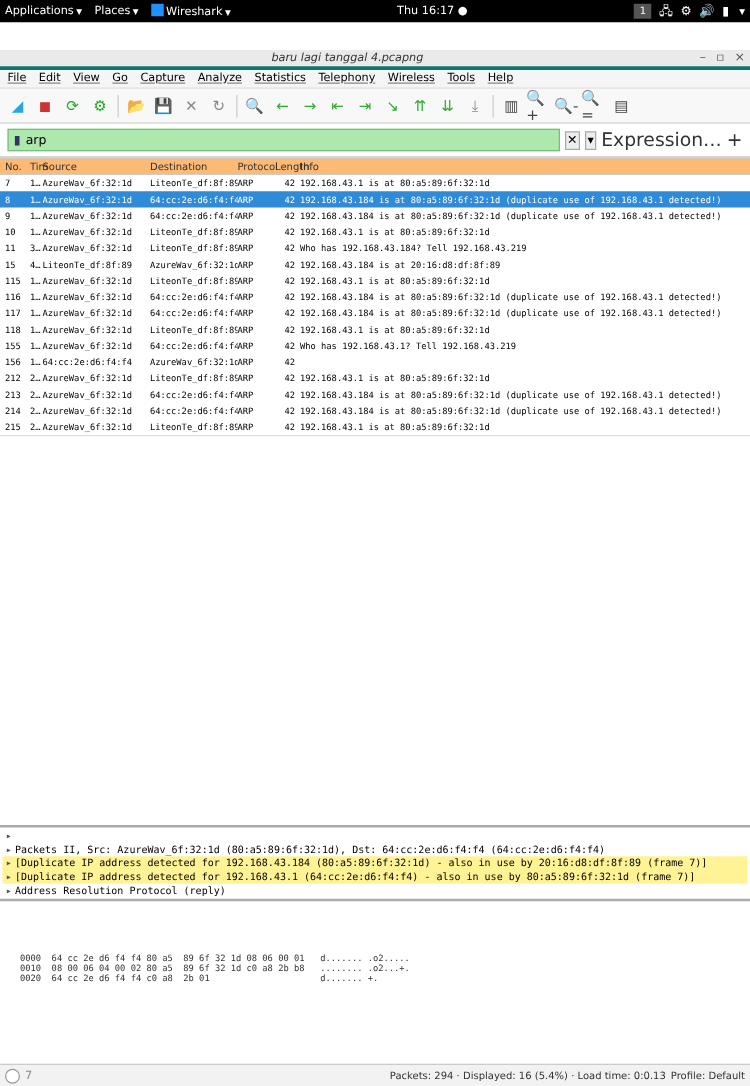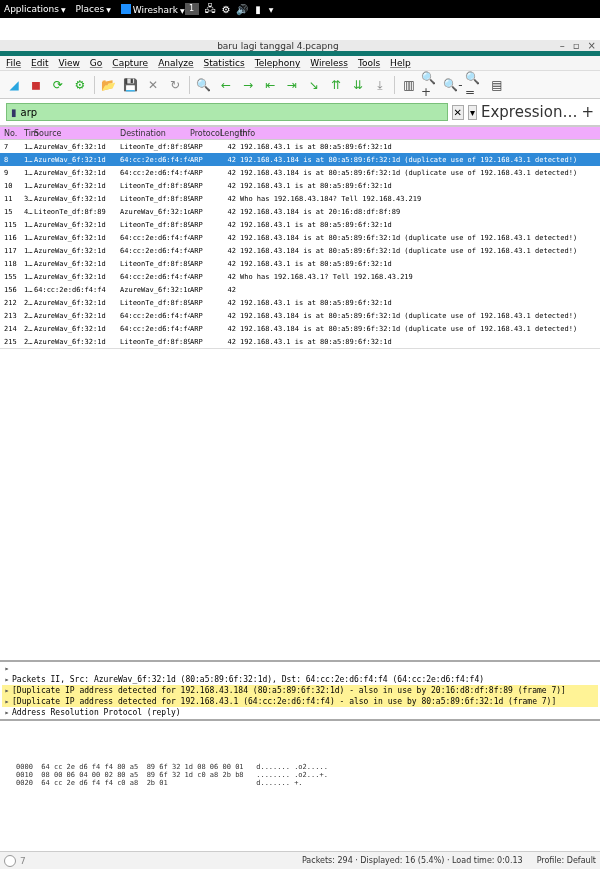--- a/index.html
+++ b/index.html
@@ -32,25 +32,26 @@
 
     
     .gap {
       background:#fff;
       height:22px;
     }
 
     
     .winbar {
       background:#eaeaea;
-      border-bottom:5px solid #0f766e;
+      border-bottom:3px solid #0f766e;
       height:16px;
       display:flex;
       align-items:center;
       padding:0 4px;
+      font-style:italic;
     }
     .winbar .title { flex:1; text-align:center; font-size:9px; color:#333; }
     .winctrl { font-size:10px; color:#555; margin-left:8px; }
 
     
     .menubar {
       display:flex;
       gap:10px;
       padding:2px 6px;
       font-size:9px;
@@ -89,21 +90,21 @@
       display:flex; align-items:center;
     }
     .filter-input .icon { margin-right:4px; color:#336; font-size:10px; }
     .filterrow .clear-btn { font-size:10px; padding:1px; border:1px solid #aaa; background:#eee; }
     .filterrow .expr { font-size:15px; color:#333; }
 
     
     .pkt-header {
       display:flex; font-size:8px; color:#333;
       border-bottom:1px solid #ccc; border-top:1px solid #ccc;
-      background:#f0abfc; height:14px; align-items:center;
+      background:#fdba74; height:14px; align-items:center;
     }
     .col-no { width:24px; padding-left:4px; }
     .col-tim { width:10px; }
     .col-src { width:86px; }
     .col-dst { width:70px; }
     .col-proto { width:30px; }
     .col-len { width:16px; text-align:right; }
     .col-info { flex:1; padding-left:4px; }
 
     
@@ -136,32 +137,35 @@
       height:90px;
       margin-top:40px;
     }
     .hexdump .ln { white-space:pre; }
 
     
     .statusbar {
       height:18px; border-top:1px solid #ccc; background:#f2f2f2;
       display:flex; align-items:center; padding:0 4px; font-size:8px; color:#333;
     }
-    .statusbar .right { margin-left:auto; display:flex; gap:14px; }
+    .statusbar .right { margin-left:auto; display:flex; gap:4px; }
     .circle { display:inline-block; width:12px; height:12px; border-radius:50%; border:1px solid #999; background:#fff; margin-right:4px; }
     .y7 { font-size:9px; color:#888; }
   </style>
 </head>
 <body>
 
 <div class="sysbar">
   <div class="sysbar-left">
     <span><span>Applications</span><span class="tri">▼</span></span>
     <span><span>Places</span><span class="tri">▼</span></span>
     <span><span class="ws-icon"></span><span>Wireshark</span><span class="tri">▼</span></span>
+  </div>
+  <div class="sysbar-center">
+    <span>Thu 16:17</span> <span>●</span>
   </div>
   <div class="sysbar-right">
     <span class="graybox">1</span>
     <span>🖧</span>
     <span>⚙</span>
     <span>🔊</span>
     <span>▮</span>
     <span class="tri">▼</span>
   </div>
 </div>

